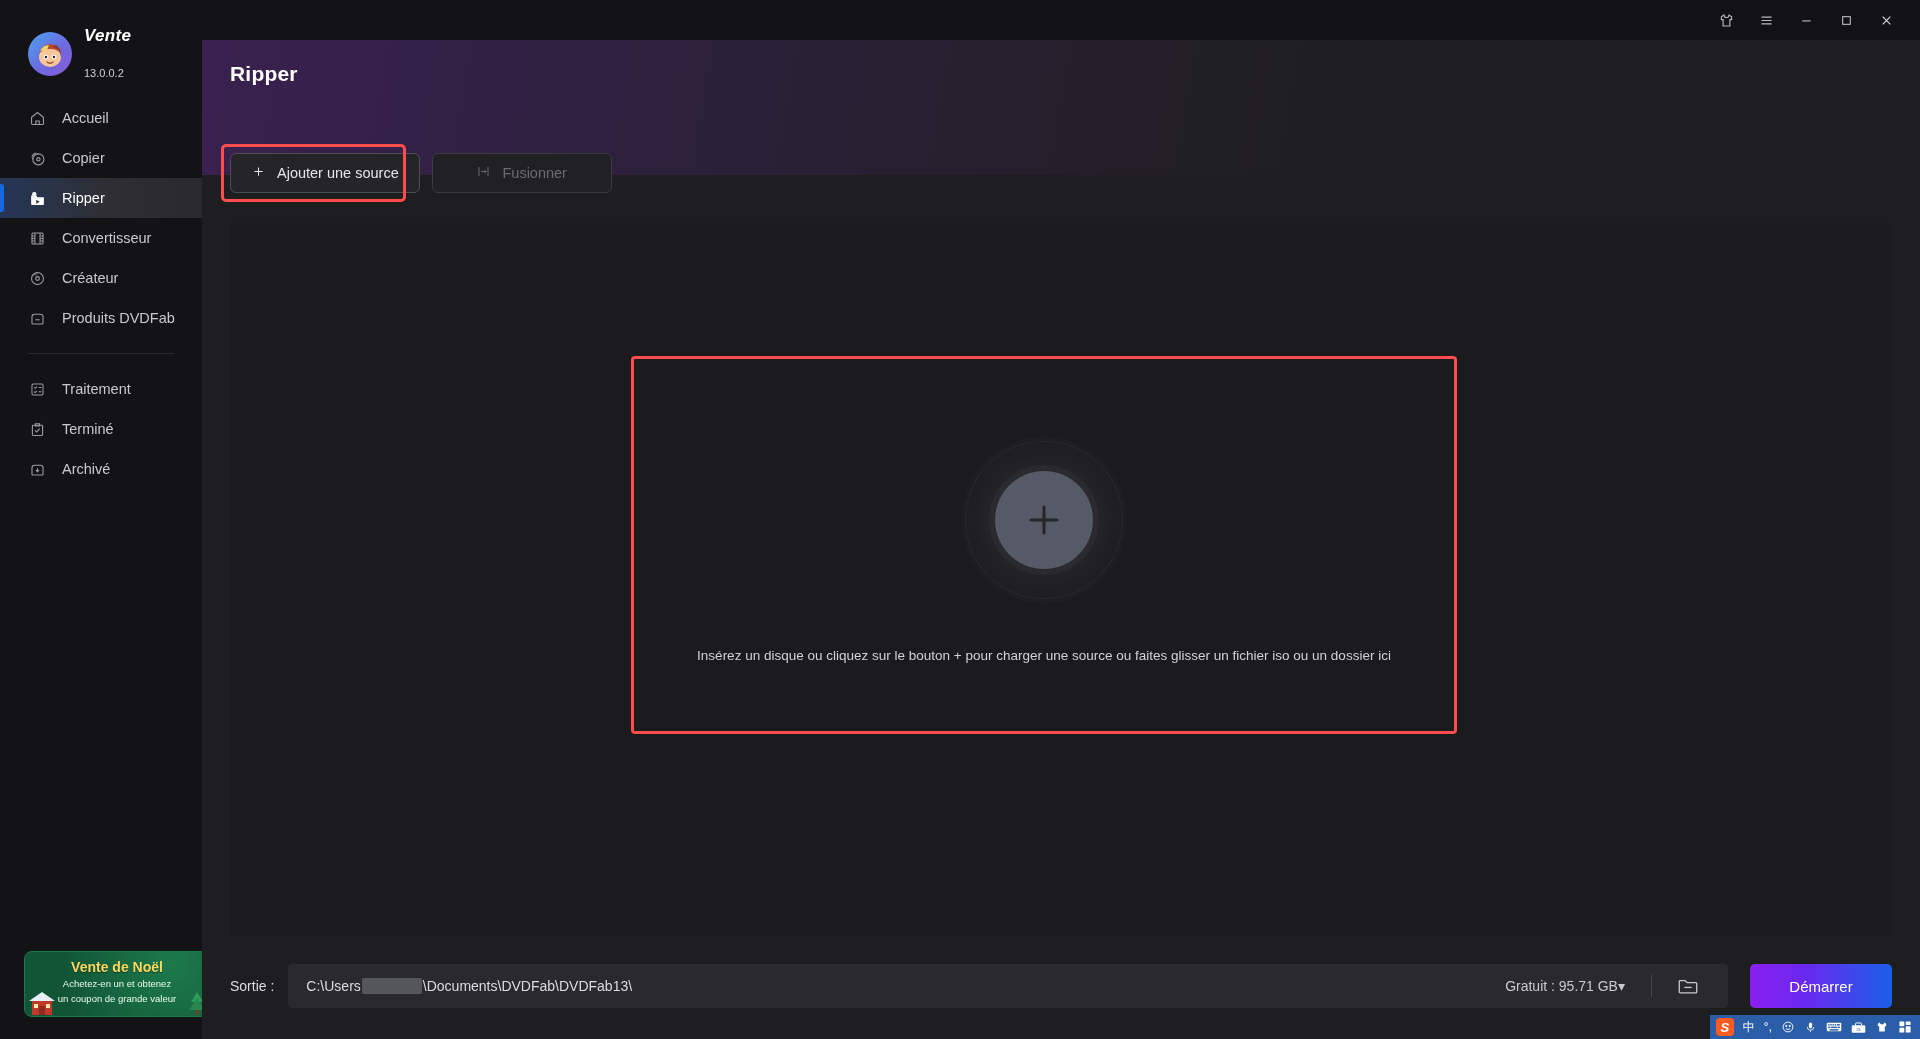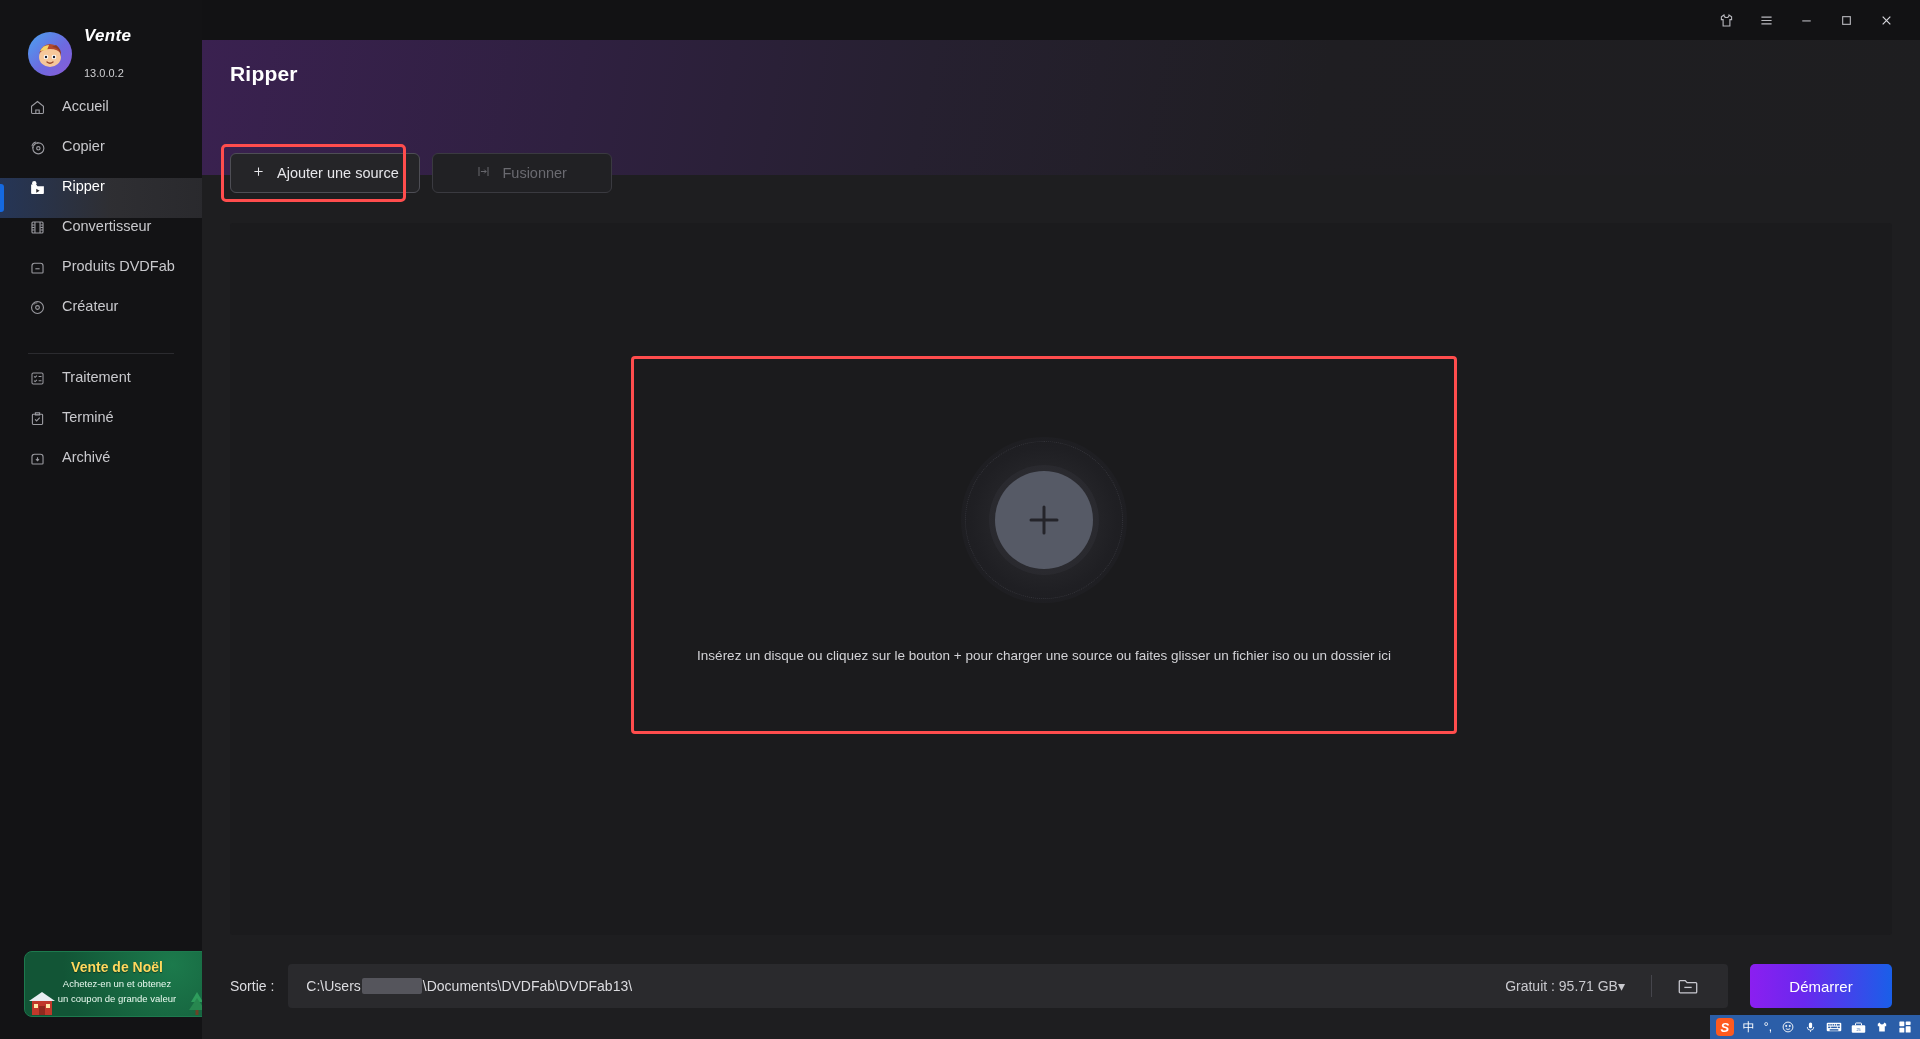--- a/index.html
+++ b/index.html
@@ -27,21 +27,21 @@
   }
   .brand-txt { margin-left: 12px; }
   .brand-name {
     color: #ffffff; font-size: 17px; font-weight: bold; font-style: italic;
     letter-spacing: 0.3px; line-height: 18px;
   }
   .brand-ver { color: #cfcfd2; font-size: 11px; line-height: 18px; margin-top: 19px; }
 
   .nav { margin-top: 14px; }
   .nav-item {
-    height: 40px; display: flex; align-items: flex-start; position: relative;
+    height: 40px; display: flex; align-items: center; position: relative;
     padding-left: 28px; cursor: pointer;
   }
   .nav-item .ico {
     width: 18px; height: 18px; flex: 0 0 18px; margin-right: 16px;
     display: flex; align-items: center; justify-content: center;
   }
   .nav-item .lbl { color: #c9c9cd; font-size: 14.5px; white-space: nowrap; }
   .nav-item.active {
     background: linear-gradient(90deg, rgba(47,72,122,0.65) 0%, rgba(48,48,52,0.95) 55%, rgba(44,44,48,0.9) 100%);
   }
@@ -233,36 +233,36 @@
             <path d="M7 3.5 v13 M13 3.5 v13"></path>
             <path d="M3.5 7 h3 M3.5 10 h3 M3.5 13 h3 M13.5 7 h3 M13.5 10 h3 M13.5 13 h3"></path>
           </svg>
         </span>
         <span class="lbl">Convertisseur</span>
       </div>
 
       <div class="nav-item">
         <span class="ico">
           <svg width="17" height="17" viewBox="0 0 20 20" fill="none" stroke="#9b9ba1" stroke-width="1.3">
-            <path d="M3.5 8 a3 3 0 0 1 3-3 h7 a3 3 0 0 1 3 3 v7.5 a1 1 0 0 1-1 1 H4.5 a1 1 0 0 1-1-1 Z"></path>
-            <path d="M7.5 11.5 h5"></path>
-          </svg>
-        </span>
-        <span class="lbl">Produits DVDFab</span>
-      </div>
-
-      <div class="nav-item">
-        <span class="ico">
-          <svg width="17" height="17" viewBox="0 0 20 20" fill="none" stroke="#9b9ba1" stroke-width="1.3">
             <circle cx="10" cy="10" r="7"></circle>
               <circle cx="10" cy="10" r="2.2"></circle>
             <path d="M5.5 6.5 A5.5 5.5 0 0 1 10 4.5" stroke-width="1"></path>
           </svg>
         </span>
         <span class="lbl">Créateur</span>
+      </div>
+
+      <div class="nav-item">
+        <span class="ico">
+          <svg width="17" height="17" viewBox="0 0 20 20" fill="none" stroke="#9b9ba1" stroke-width="1.3">
+            <path d="M3.5 8 a3 3 0 0 1 3-3 h7 a3 3 0 0 1 3 3 v7.5 a1 1 0 0 1-1 1 H4.5 a1 1 0 0 1-1-1 Z"></path>
+            <path d="M7.5 11.5 h5"></path>
+          </svg>
+        </span>
+        <span class="lbl">Produits DVDFab</span>
       </div>
 
       <div class="nav-sep"></div>
 
       <div class="nav-item">
         <span class="ico">
           <svg width="17" height="17" viewBox="0 0 20 20" fill="none" stroke="#9b9ba1" stroke-width="1.2">
             <rect x="3.5" y="3.5" width="13" height="13" rx="1.5"></rect>
             <path d="M6 7.5 l1.2 1.2 L9.3 6.6 M6 12.4 l1.2 1.2 L9.3 11.5"></path>
             <path d="M11.3 7.6 h3.4 M11.3 12.6 h3.4"></path>

